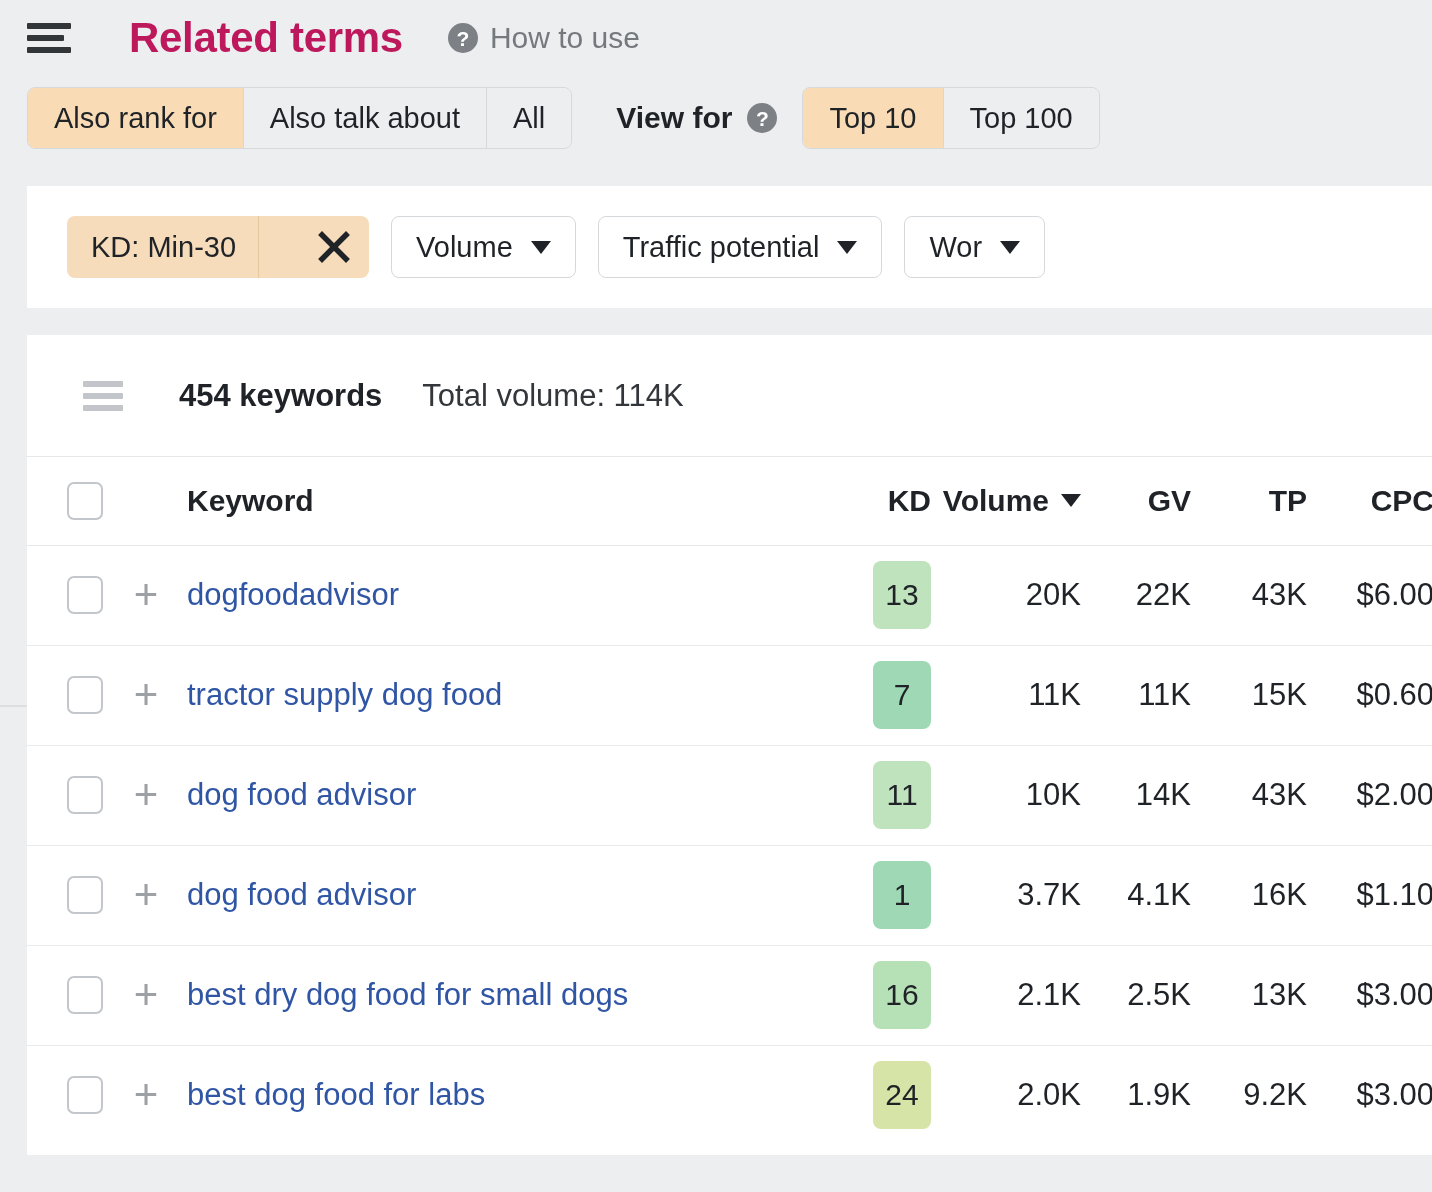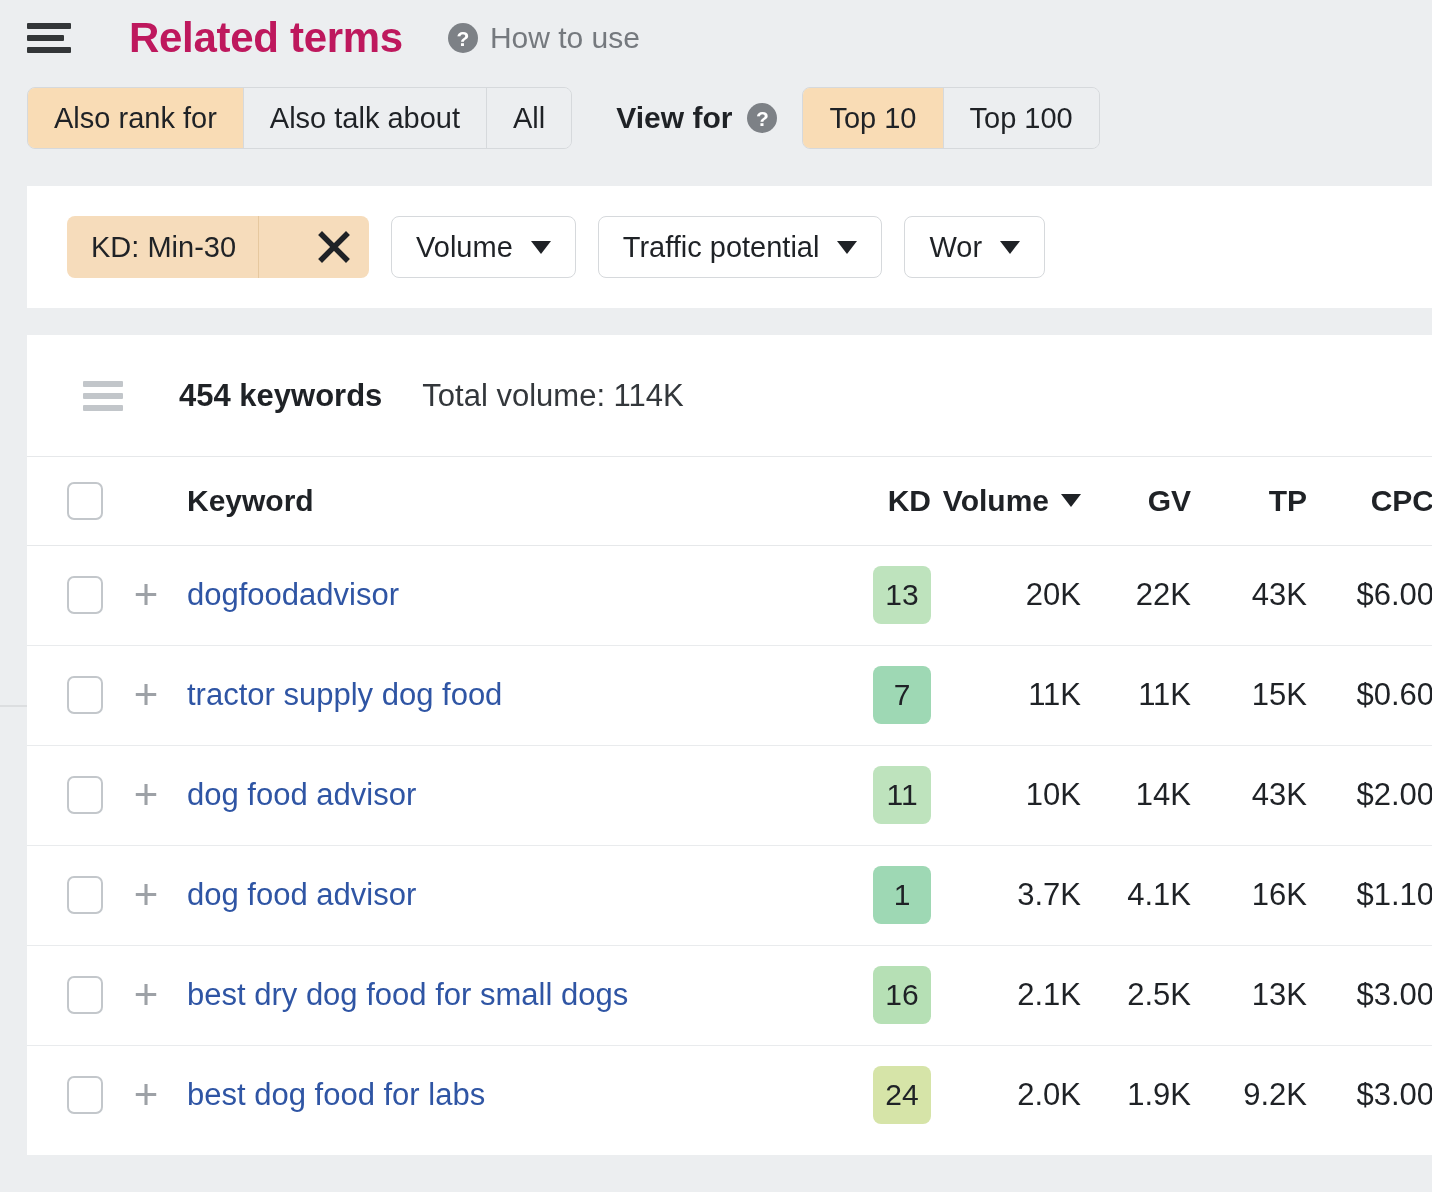--- a/index.html
+++ b/index.html
@@ -256,21 +256,21 @@
   .kwlink {
     font-size: 31px;
     color: #2f55a4;
     text-decoration: none;
     cursor: pointer;
     white-space: nowrap;
   }
   .kdcell { text-align: right; }
   .kdbadge {
     display: inline-flex; align-items: center; justify-content: center;
-    min-width: 58px; height: 58px;
+    min-width: 58px; height: 68px;
     border-radius: 8px;
     font-size: 30px;
     color: #1f2226;
     padding: 0 8px;
   }
   .numcell {
     text-align: right;
     font-size: 31px;
     color: #1f2226;
     white-space: nowrap;

